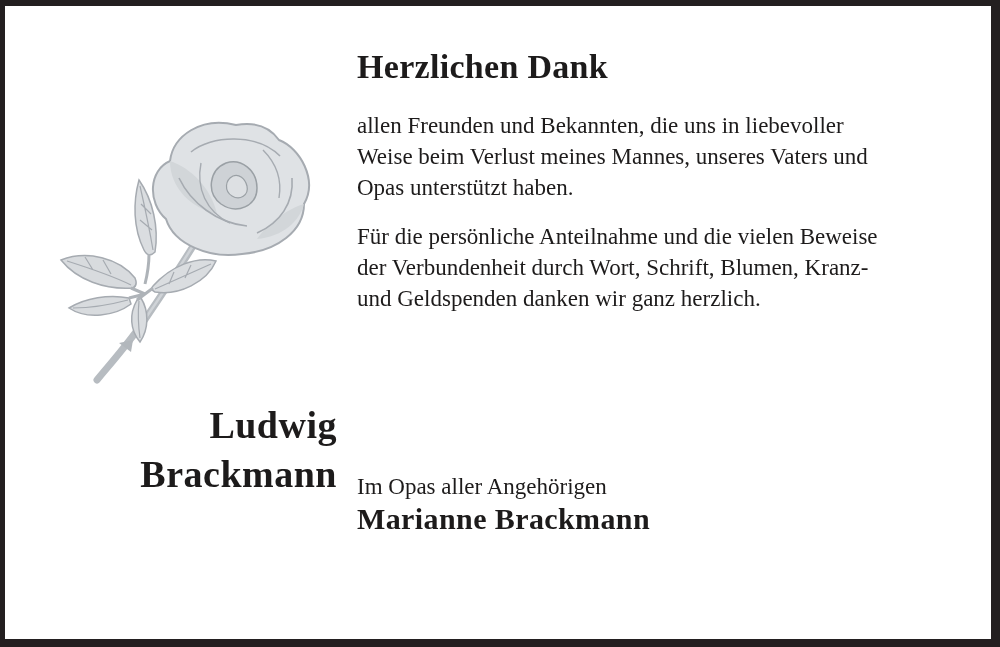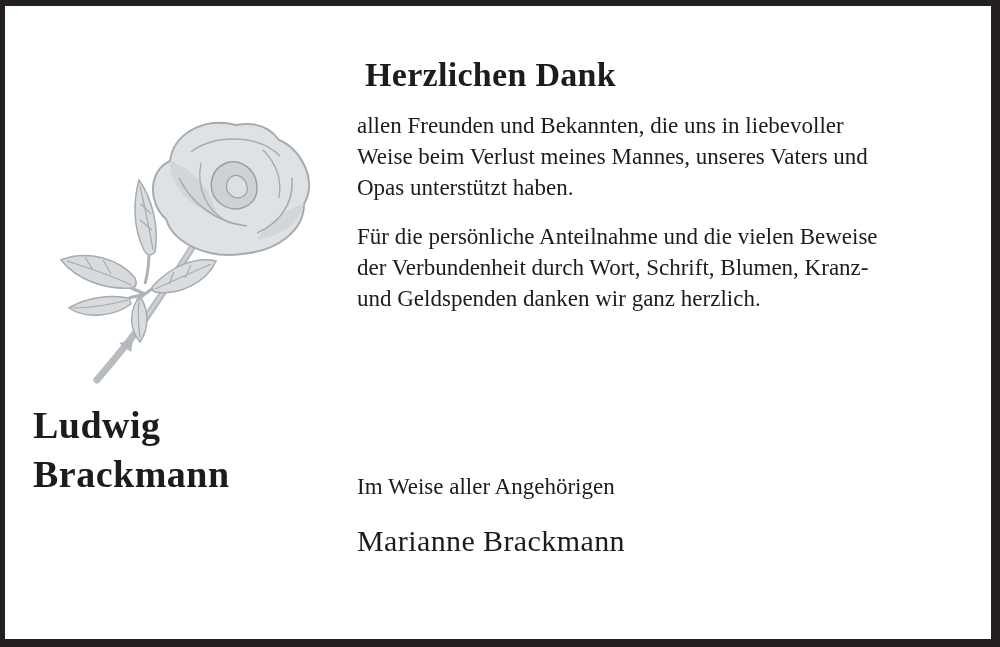--- a/index.html
+++ b/index.html
@@ -34,39 +34,39 @@
   .rose {
     position: absolute;
     left: 8px;
     top: 102px;
   }
   .deceased {
     position: absolute;
     top: 395px;
     left: 0;
     width: 100%;
-    text-align: left;
+    text-align: right;
     font-weight: bold;
     font-size: 38px;
     line-height: 49px;
     white-space: pre-line;
     letter-spacing: 0.5px;
   }
   .right-col {
     position: absolute;
     left: 352px;
     top: 0;
     width: 616px;
     height: 100%;
   }
   .title {
     position: absolute;
     top: 41px;
     left: 0;
-    margin: 8px;
+    margin: 0;
     font-size: 34px;
     line-height: 40px;
     font-weight: bold;
     letter-spacing: 0.3px;
   }
   .para {
     position: absolute;
     left: 0;
     margin: 0;
     font-size: 23px;
@@ -80,24 +80,24 @@
   .closing {
     position: absolute;
     left: 0;
     top: 466px;
     font-size: 23px;
     line-height: 29px;
   }
   .signature {
     position: absolute;
     left: 0;
-    top: 516px;
+    top: 494px;
     font-size: 30px;
     line-height: 38px;
-    font-weight: normal;
+    font-weight: bold;
     letter-spacing: 0.4px;
   }
   .place-date {
     position: absolute;
     left: 0;
     top: 577px;
     font-size: 23px;
     line-height: 29px;
   }
 </style>
@@ -155,17 +155,17 @@
   </div>
 
   <div class="right-col">
     <h1 class="title">Herzlichen Dank</h1>
     <p class="para p2">Für die persönliche Anteilnahme und die vielen Beweise
 der Verbundenheit durch Wort, Schrift, Blumen, Kranz-
 und Geldspenden danken wir ganz herzlich.</p>
     <p class="para p1">allen Freunden und Bekannten, die uns in liebevoller
 Weise beim Verlust meines Mannes, unseres Vaters und
 Opas unterstützt haben.</p>
-    <div class="closing">Im Weise aller Angehörigen</div>
+    <div class="closing">Im Opas aller Angehörigen</div>
     <div class="signature">Marianne Brackmann</div>
   </div>
 
 </div>
 
 </body></html>

